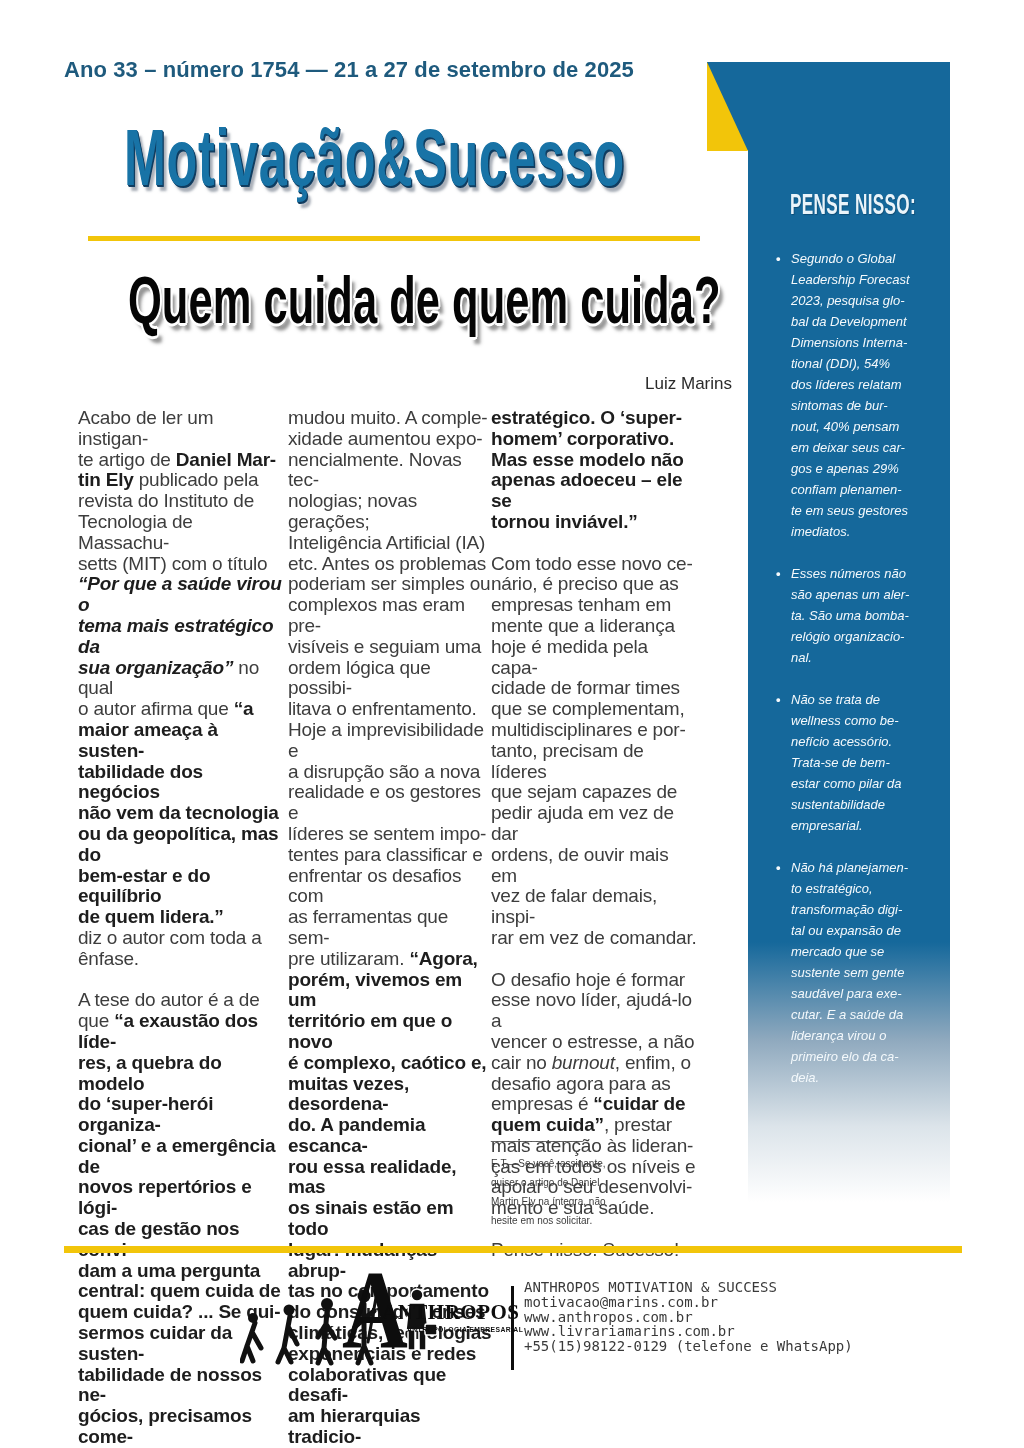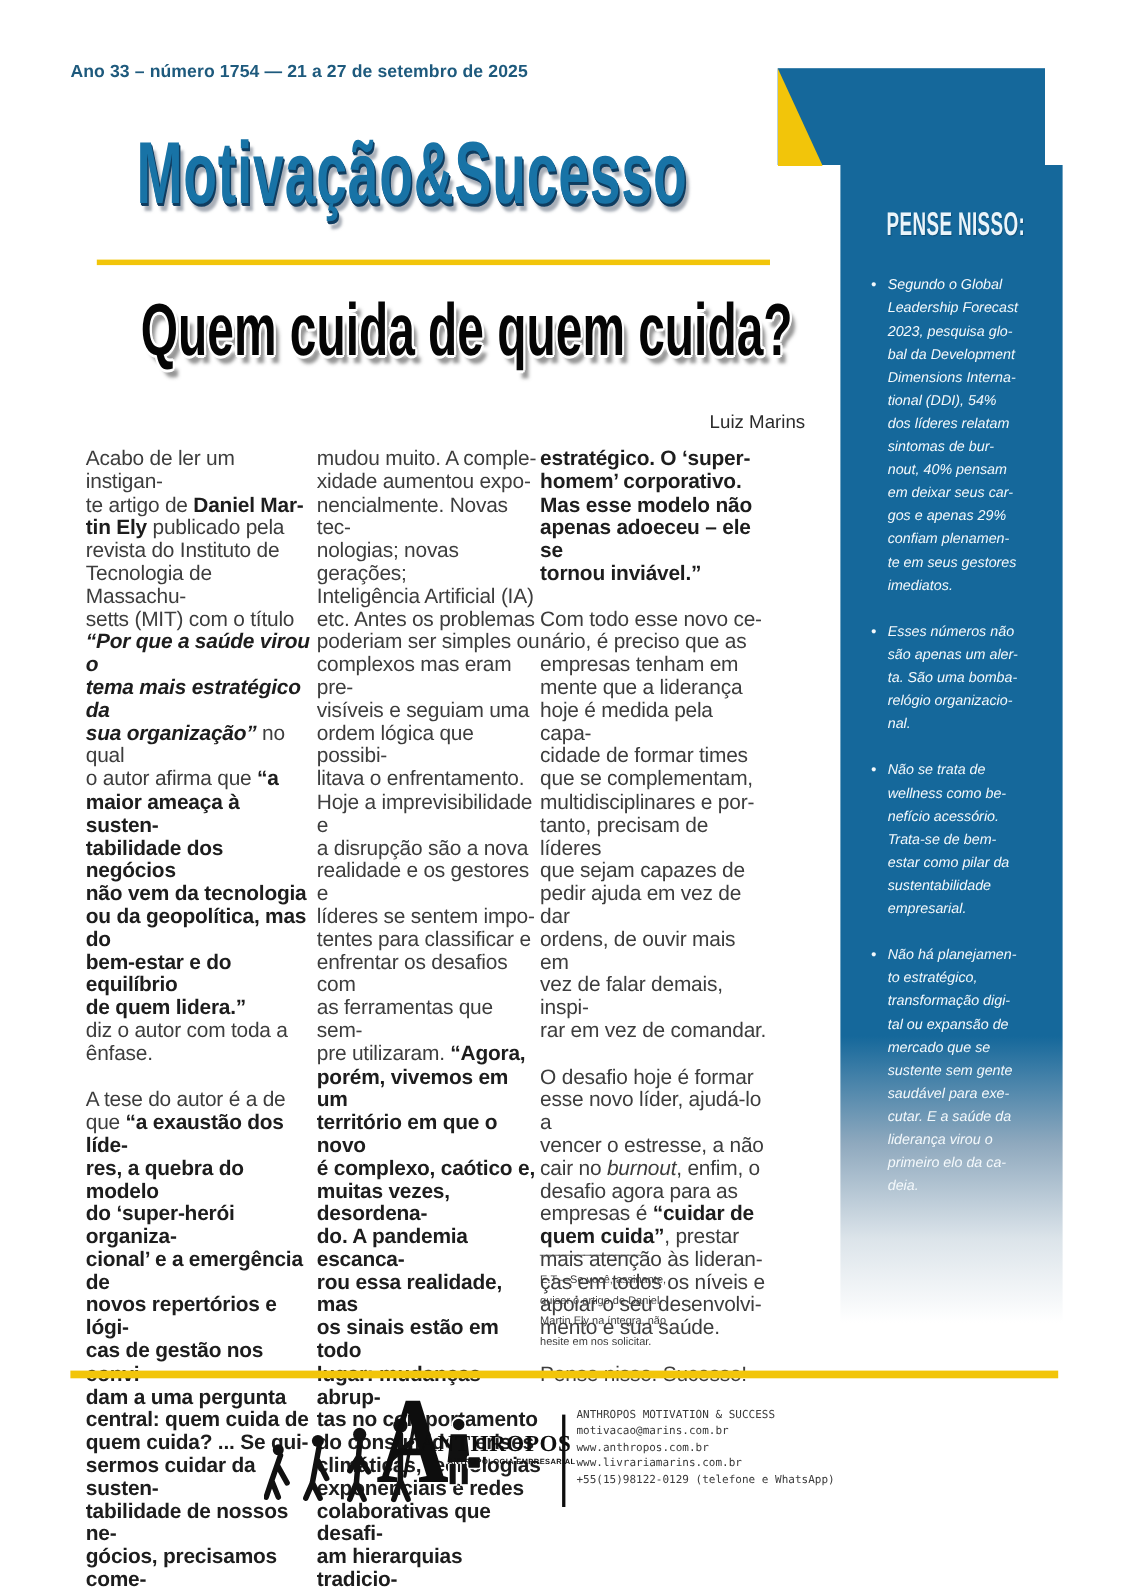--- a/index.html
+++ b/index.html
@@ -2,21 +2,21 @@
 <html style="--accent-yellow: #F2C50A; --sidebar-blue: #15689B; --masthead-blue: #1873A6; --issue-text: #1E5A7D;"><head>
 <meta charset="utf-8">
 <style>
   html,body{margin:0;padding:0;background:#ffffff;}
   .page{
     position:relative;width:1024px;height:1448px;background:#ffffff;overflow:hidden;
     font-family:"Liberation Sans",sans-serif;color:#3d3d3d;
   }
   
   .issue-line{
-    position:absolute;left:64px;top:57px;font-size:16px;font-weight:700;
+    position:absolute;left:64px;top:57px;font-size:22px;font-weight:700;
     color:var(--issue-text,#1E5A7D);letter-spacing:.1px;
   }
   .masthead{
     position:absolute;left:124px;top:118px;margin:0;white-space:nowrap;
     font-size:74px;font-weight:700;letter-spacing:1px;line-height:1;
     color:var(--masthead-blue,#1873A6);
     transform:scale(.68,1.08);transform-origin:left top;
     text-shadow:1px 1px 0 #0f3c5f,2px 2px 0 #123f63,6px 6px 3px rgba(110,120,135,.6);
   }
   .rule-yellow-top{
@@ -60,21 +60,20 @@
   .sidebar-triangle{
     position:absolute;left:707px;top:62px;width:41px;height:89px;
     background:var(--accent-yellow,#FFC80D);
     clip-path:polygon(0 0,0 100%,100% 100%);
   }
   .sidebar-main{
     position:absolute;left:748px;top:150px;width:202px;height:1085px;
     background:linear-gradient(180deg,
       var(--sidebar-blue,#15689B) 0%,var(--sidebar-blue,#15689B) 73%,
       #8FA9BE 82%,#DCE4EA 90%,#ffffff 97%);
-    margin-left:16px;
   }
   .sidebar-title{
     position:absolute;left:42px;top:36px;margin:0;white-space:nowrap;
     font-size:26px;font-weight:700;letter-spacing:.5px;color:#EAF4FA;
     transform:scale(.66,1.15);transform-origin:left top;
     text-shadow:1px 1px 1px rgba(0,30,50,.35);
   }
   .sidebar-list{
     position:absolute;left:28px;top:98px;width:158px;margin:0;padding:0;list-style:none;
   }
@@ -106,21 +105,21 @@
   }
   .brand-tagline{
     position:absolute;left:167px;top:60px;font-size:6.8px;font-weight:700;
     letter-spacing:.4px;color:#111;white-space:nowrap;
   }
   .footer-divider{
     position:absolute;left:511px;top:1286px;width:3px;height:84px;background:#0d0d0d;
   }
   .contact{
     position:absolute;left:524px;top:1280px;
-    font-family:"DejaVu Sans Mono",monospace;font-size:10px;line-height:14.8px;color:#3a3a3a;
+    font-family:"DejaVu Sans Mono",monospace;font-size:14px;line-height:14.8px;color:#3a3a3a;
   }
 </style>
 </head>
 <body>
 
 <div class="page">
 
   <div class="issue-line">Ano 33 – número 1754 — 21 a 27 de setembro de 2025</div>
 
   <h1 class="masthead">Motivação&amp;Sucesso</h1>

